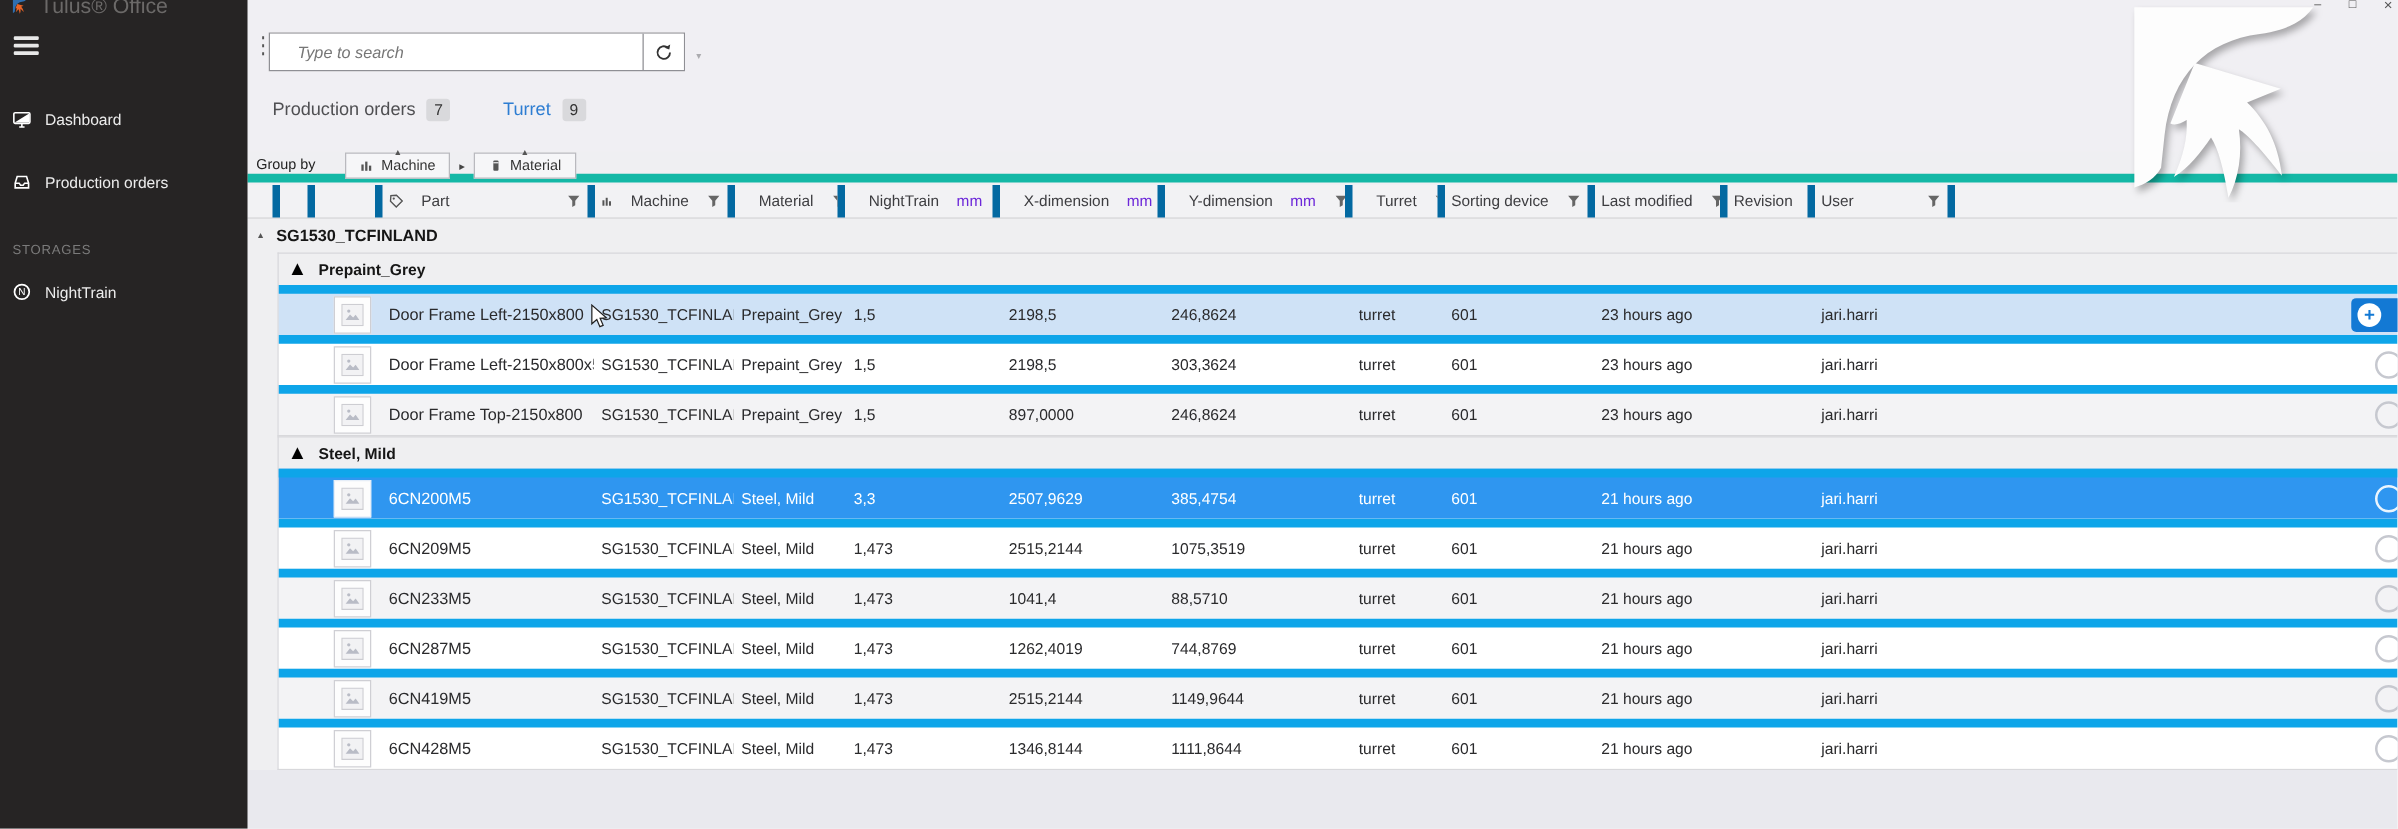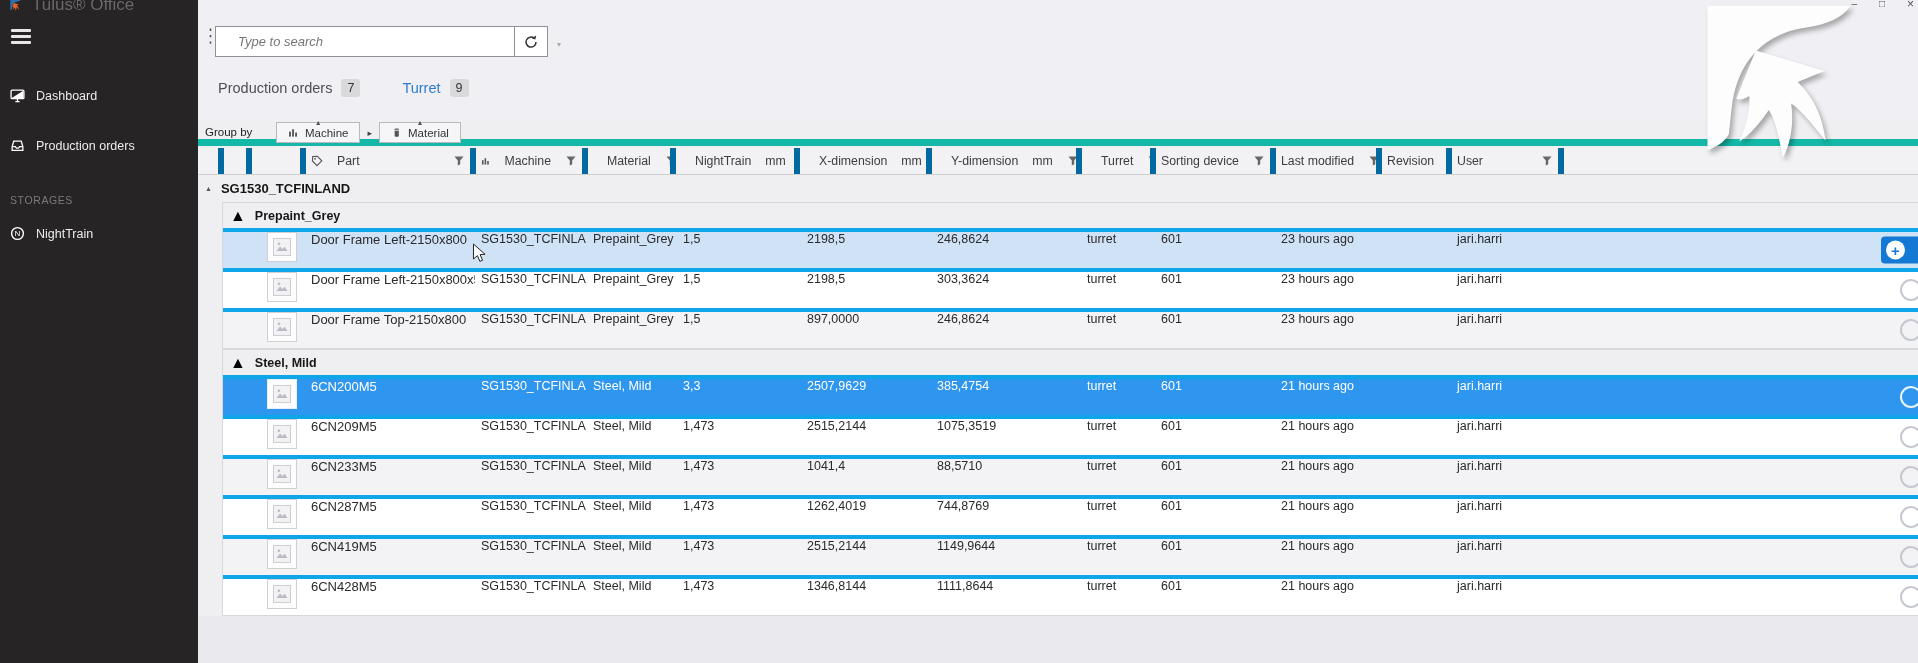--- a/index.html
+++ b/index.html
@@ -38,35 +38,35 @@
   .gb-label{position:absolute;left:7px;top:5px;font-size:11.5px;color:#222}
   .gb-chips{position:absolute;left:78px;top:1px;display:flex;align-items:center}
   .chip{position:relative;height:21px;border:1px solid #b9b9be;background:#f6f6f8;display:flex;align-items:center;gap:6px;padding:0 11px;font-size:11.5px;color:#333;cursor:pointer}
   .chip .chip-caret{position:absolute;top:-4px;left:50%;transform:translateX(-50%);font-size:7px;color:#555}
   .chip-sep{margin:0 7px;font-size:9px;color:#444}
 
   
   .table{position:absolute;left:0;top:148px;width:1720px}
   .thead{display:flex;height:27px;background:#f2f2f4;border-bottom:1px solid #cfcfd2}
   .hcell{display:flex;align-items:center;gap:14px;padding:0 5px;border-right:6px solid #0369a1;font-size:12.3px;color:#3d3d40;white-space:nowrap;overflow:hidden;cursor:pointer}
-  .hcell .unit{color:#404040}
+  .hcell .unit{color:#6d28d9}
   .hcell .funnel{margin-left:auto;flex-shrink:0}
   .ci1{width:26px;flex-shrink:0}.ci2{width:28px;flex-shrink:0}.cth{width:54px;flex-shrink:0}
   .c-part{width:170px;flex-shrink:0}.c-machine{width:112px;flex-shrink:0}.c-material{width:88px;flex-shrink:0}
   .c-thickness{width:124px;flex-shrink:0}.c-xdim{width:132px;flex-shrink:0}.c-ydim{width:150px;flex-shrink:0}
   .c-turret{width:74px;flex-shrink:0}.c-sorting{width:120px;flex-shrink:0}.c-lastmod{width:106px;flex-shrink:0}
   .c-revision{width:70px;flex-shrink:0}.c-user{width:112px;flex-shrink:0}
   .tbody{background:#efeff1}
   .group-header{height:27px;display:flex;align-items:center;gap:9px;padding-left:7px;cursor:pointer}
   .group-header .caret{font-size:7px;color:#555}
   .group-header .glabel{font-weight:bold;font-size:13px;color:#161616}
   .subgroup-box{margin-left:24px;border:1px solid #d8d8db;border-right:none}
   .subgroup-header{height:25px;display:flex;align-items:center;gap:9px;padding-left:7px;cursor:pointer}
   .subgroup-header .glabel{font-weight:bold;font-size:12.5px;color:#161616}
-  .row{height:40px;display:flex;align-items:flex-start;position:relative;font-size:12.5px;color:#2a2a2c;border-top:4px solid #0ea5e9;cursor:pointer}
+  .row{height:40px;display:flex;align-items:center;position:relative;font-size:12.5px;color:#2a2a2c;border-top:7px solid #0ea5e9;cursor:pointer}
   .row.odd{background:var(--stripe,#f3f3f5)}
   .row.even{background:#fff}
   .row.hover-highlight{background:var(--hover-row,#cfe2f6)}
   .row.selected{background:var(--selected-row,#2f96f0);color:#fff}
   .cell{padding-left:6px;white-space:nowrap;overflow:hidden}
   .cell.c-part{font-size:13px}.cell.c-xdim,.cell.c-thickness{padding-left:8px}
   .cthb{width:54px;flex-shrink:0;display:flex;align-items:center}
   .ci2b{width:28px;flex-shrink:0}
   .thumb{width:30px;height:30px;margin-left:16px;background:#fdfdfd;border:1px solid #cfcfd4;display:flex;align-items:center;justify-content:center}
   .row.selected .thumb{border-color:#e6eef8}

